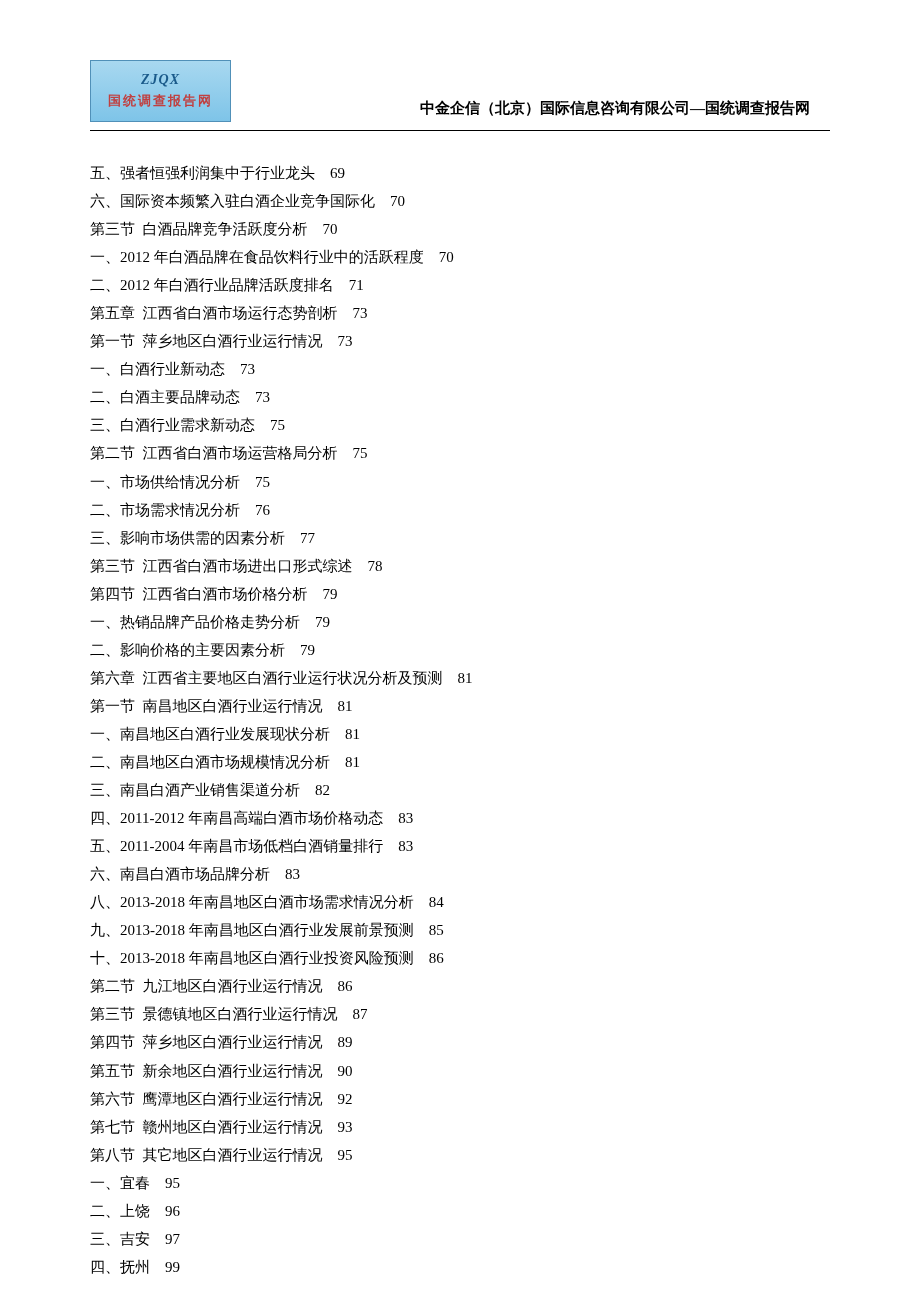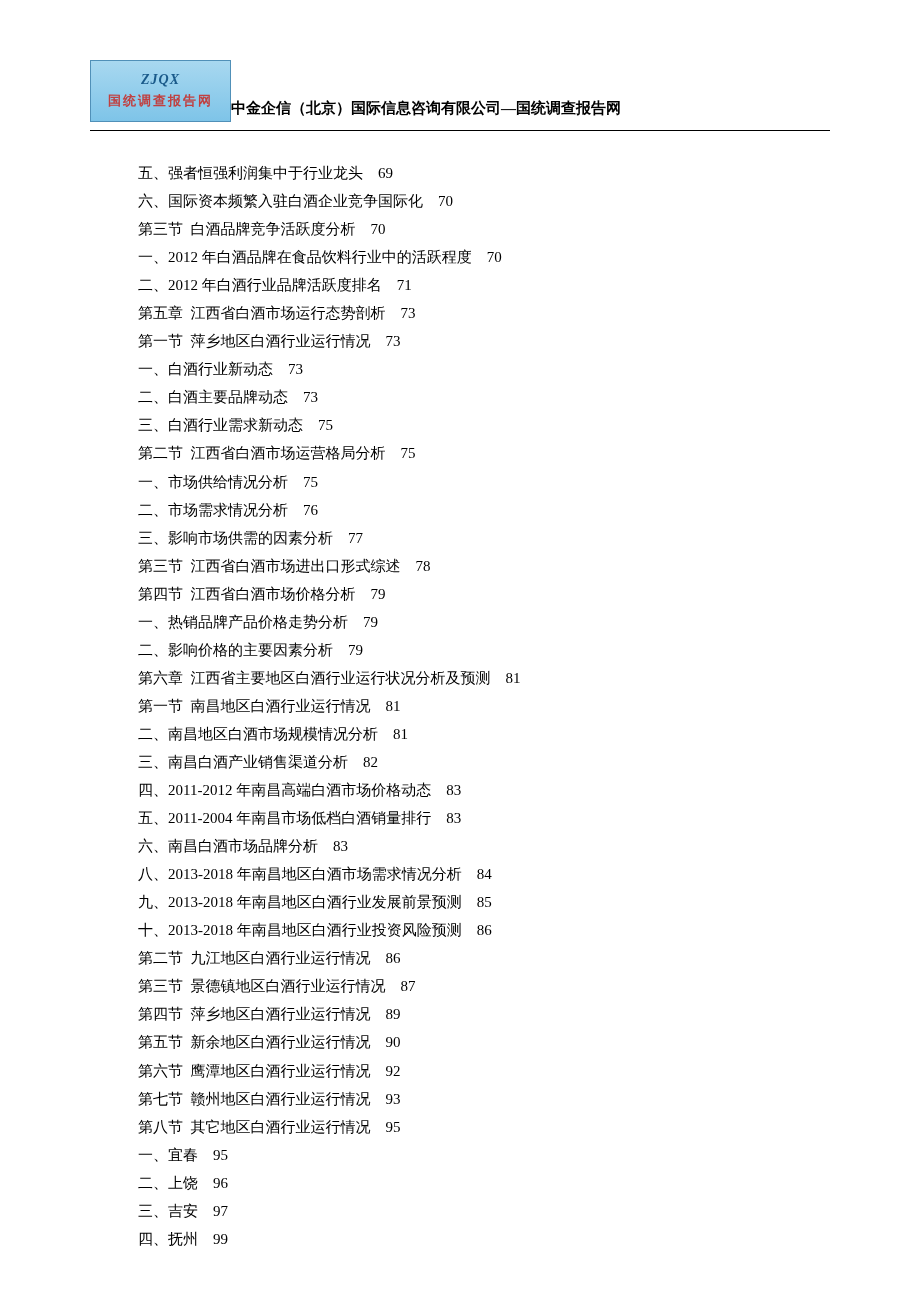--- a/index.html
+++ b/index.html
@@ -46,39 +46,39 @@
     .logo-bottom {
       color: #c04040;
       font-size: 13px;
       font-weight: bold;
       letter-spacing: 2px;
       text-align: center;
       margin-top: 4px;
     }
     .header-title {
       flex: 1;
+      text-align: right;
       font-size: 15px;
       font-weight: bold;
       color: #000;
       padding-bottom: 4px;
       padding-right: 20px;
     }
     .header-rule {
       border: none;
       border-top: 1.5px solid #000;
       margin: 4px 0 28px 0;
     }
     .toc {
       font-size: 15px;
       line-height: 1.87;
       color: #000;
     }
     .toc-item {
       white-space: pre;
-      margin-left: 48px;
     }
   </style>
 </head>
 <body>
 
 <div class="page">
 
   <div class="header">
     <div class="logo">
       <div class="logo-top">ZJQX</div>
@@ -103,20 +103,21 @@
       <div class="toc-item"><span>第二节  江西省白酒市场运营格局分析</span><span>    </span><span>75</span></div>
       <div class="toc-item"><span>一、市场供给情况分析</span><span>    </span><span>75</span></div>
       <div class="toc-item"><span>二、市场需求情况分析</span><span>    </span><span>76</span></div>
       <div class="toc-item"><span>三、影响市场供需的因素分析</span><span>    </span><span>77</span></div>
       <div class="toc-item"><span>第三节  江西省白酒市场进出口形式综述</span><span>    </span><span>78</span></div>
       <div class="toc-item"><span>第四节  江西省白酒市场价格分析</span><span>    </span><span>79</span></div>
       <div class="toc-item"><span>一、热销品牌产品价格走势分析</span><span>    </span><span>79</span></div>
       <div class="toc-item"><span>二、影响价格的主要因素分析</span><span>    </span><span>79</span></div>
       <div class="toc-item"><span>第六章  江西省主要地区白酒行业运行状况分析及预测</span><span>    </span><span>81</span></div>
       <div class="toc-item"><span>第一节  南昌地区白酒行业运行情况</span><span>    </span><span>81</span></div>
+      <div class="toc-item"><span>一、南昌地区白酒行业发展现状分析</span><span>    </span><span>81</span></div>
       <div class="toc-item"><span>二、南昌地区白酒市场规模情况分析</span><span>    </span><span>81</span></div>
       <div class="toc-item"><span>三、南昌白酒产业销售渠道分析</span><span>    </span><span>82</span></div>
       <div class="toc-item"><span>四、2011-2012 年南昌高端白酒市场价格动态</span><span>    </span><span>83</span></div>
       <div class="toc-item"><span>五、2011-2004 年南昌市场低档白酒销量排行</span><span>    </span><span>83</span></div>
       <div class="toc-item"><span>六、南昌白酒市场品牌分析</span><span>    </span><span>83</span></div>
       <div class="toc-item"><span>八、2013-2018 年南昌地区白酒市场需求情况分析</span><span>    </span><span>84</span></div>
       <div class="toc-item"><span>九、2013-2018 年南昌地区白酒行业发展前景预测</span><span>    </span><span>85</span></div>
       <div class="toc-item"><span>十、2013-2018 年南昌地区白酒行业投资风险预测</span><span>    </span><span>86</span></div>
       <div class="toc-item"><span>第二节  九江地区白酒行业运行情况</span><span>    </span><span>86</span></div>
       <div class="toc-item"><span>第三节  景德镇地区白酒行业运行情况</span><span>    </span><span>87</span></div>

